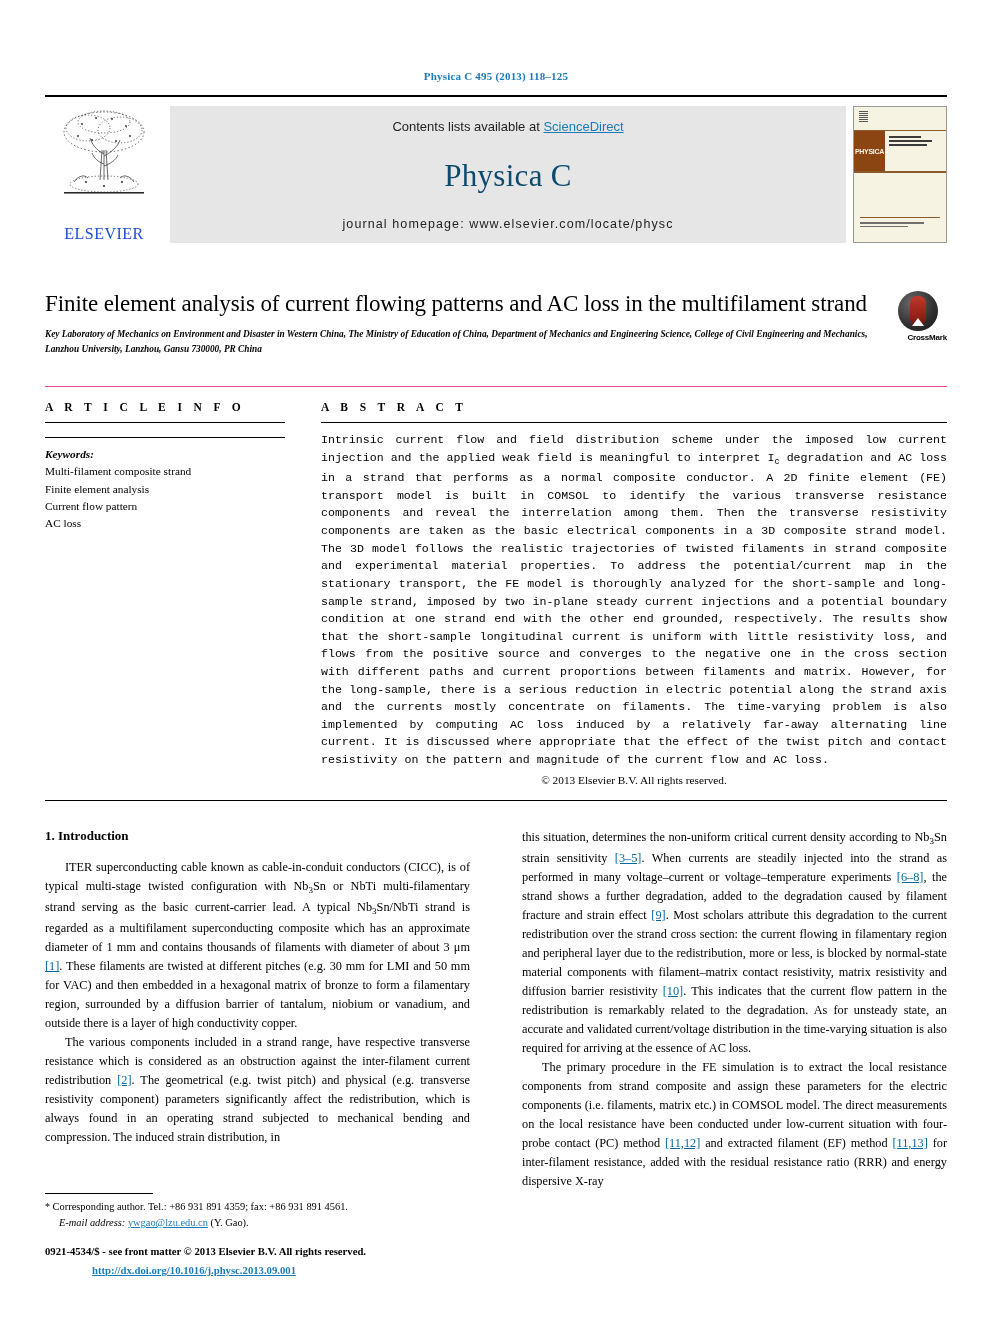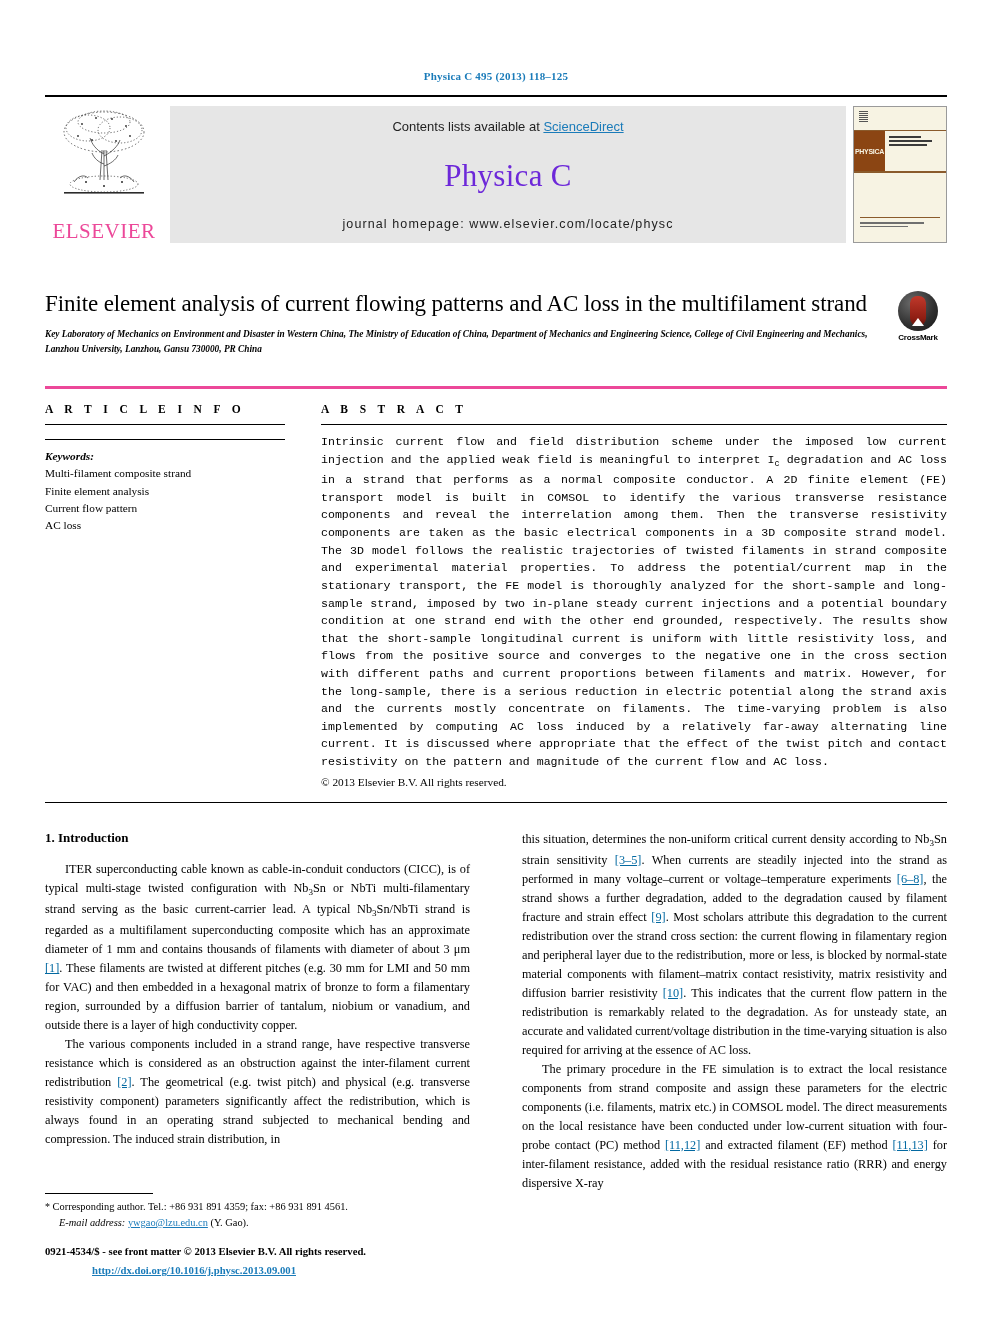--- a/index.html
+++ b/index.html
@@ -46,23 +46,23 @@
   .elsevier-logo {
     width: 118px;
     flex: 0 0 118px;
     display: flex;
     flex-direction: column;
     justify-content: space-between;
     align-items: center;
   }
   .tree-svg { display:block; }
   .elsevier-word {
-    color: #ec4899;
-    font-family: "Liberation Serif", serif;
-    font-size: 21px;
+    color: #1d4ed8;
+    font-family: "Liberation Serif", serif;
+    font-size: 16px;
     letter-spacing: .5px;
     font-weight: 400;
     line-height: 1;
     padding-bottom: 1px;
   }
   .journal-band {
     flex: 1 1 auto;
     background: #e6e6e6;
     display: flex;
     flex-direction: column;
@@ -73,21 +73,21 @@
   }
   .contents-line {
     font-size: 13px;
     font-family: "Liberation Sans", sans-serif;
     color: #222;
   }
   .contents-line .sd { color: #1a7bb9; }
   .journal-title {
     font-size: 31px;
     font-family: "Liberation Serif", serif;
-    color: #6d28d9;
+    color: #0c4a6e;
     letter-spacing: .3px;
   }
   .homepage-line {
     font-size: 12.5px;
     font-family: "Liberation Sans", sans-serif;
     letter-spacing: 1.1px;
     color: #222;
   }
   .cover-thumb {
     flex: 0 0 92px;
@@ -141,21 +141,21 @@
     font-size: 9.3px;
     font-style: italic;
     font-weight: bold;
     line-height: 1.55;
     margin-top: 9px;
     font-family: "Liberation Serif", serif;
   }
   .crossmark {
     flex: 0 0 58px;
     width: 58px;
-    text-align: center;
+    text-align: right;
     padding-top: 2px;
   }
   .cm-badge {
     width: 40px; height: 40px; border-radius: 50%;
     background: radial-gradient(circle at 35% 30%, #6a6a6a 0%, #2e2e2e 60%, #161616 100%);
     margin: 0 auto; position: relative;
   }
   .cm-inner {
     position: absolute; left: 12px; top: 5px; width: 16px; height: 30px;
     border-radius: 8px 8px 9px 9px;
@@ -169,21 +169,21 @@
     border-bottom: 8px solid #ffffff;
   }
   .cm-label {
     font-family: "Liberation Sans", sans-serif;
     font-size: 8px; font-weight: bold; margin-top: 2px; letter-spacing: -.2px;
   }
 
   
   .info-abstract {
     margin-top: 30px;
-    border-top: 3px solid #ec4899;
+    border-top: 1px solid #ec4899;
     padding-top: 14px;
     display: flex;
     gap: 36px;
   }
   .col-info { flex: 0 0 240px; width: 240px; }
   .col-abstract { flex: 1 1 auto; }
   .sec-head {
     font-family: "Liberation Serif", serif;
     font-size: 11.5px;
     font-weight: bold;
@@ -195,21 +195,21 @@
   .info-group .lbl { font-style: italic; font-weight: bold; }
   .kw-rule { border-top: 1px solid #000; margin: 14px 0 8px 0; }
   .abstract-text {
     font-size: 11.6px;
     line-height: 1.52;
     text-align: justify;
     font-family: Liberation Mono, monospace;
   }
   .abstract-text .sub { font-size: 8.6px; vertical-align: sub; }
   .copyright {
-    text-align: left;
+    text-align: center;
     font-size: 11.3px;
     margin-top: 5px;
   }
   .rule-after-abs { border-top: 1px solid #000; margin-top: 14px; }
 
   
   .body-cols {
     margin-top: 27px;
     display: flex;
     gap: 52px;

